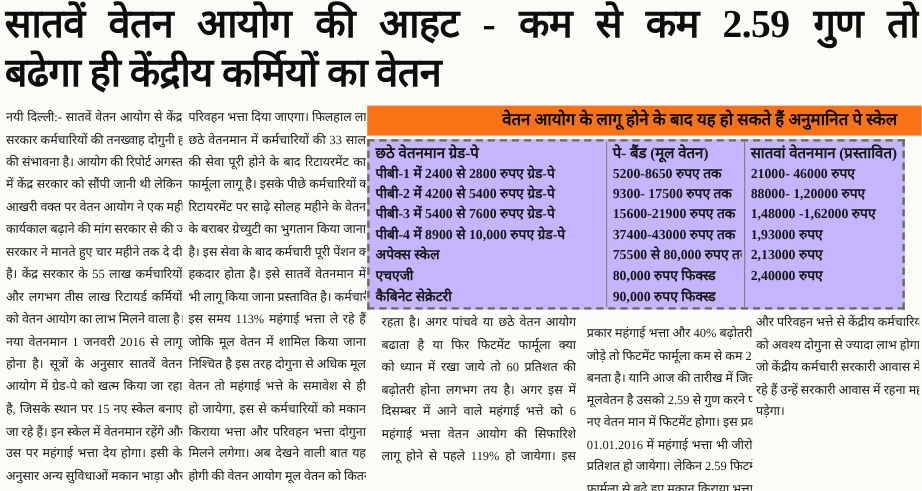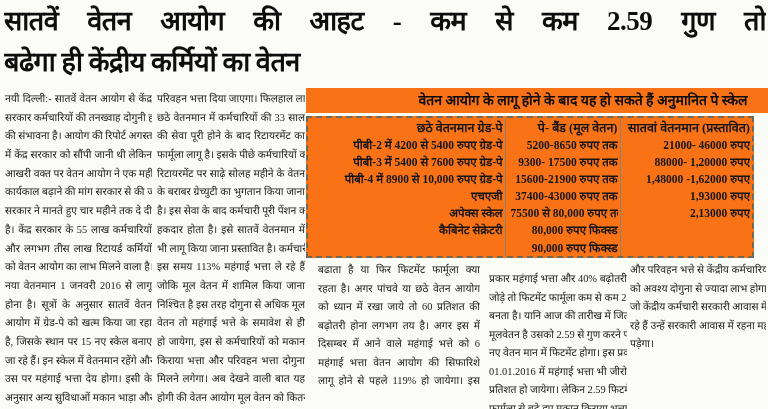--- a/index.html
+++ b/index.html
@@ -7,21 +7,21 @@
   body {
     background:#fbfbf8;
     font-family:"Liberation Serif","DejaVu Serif",serif;
     color:#161616;
     overflow:hidden;
   }
   .page { position:relative; width:768px; height:409px; background:#fbfbf8; }
 
   
   .headline { position:absolute; left:4px; top:1px; width:762px; font-weight:bold; color:#0d0d0d; }
-  .headline .hline { font-size:27px; line-height:41px; letter-spacing:-0.5px;
+  .headline .hline { font-size:33px; line-height:41px; letter-spacing:-0.5px;
     white-space:nowrap; overflow:hidden; }
   .headline .hline.first { text-align:justify; text-align-last:justify; }
 
   
   .newscol { position:absolute; font-size:10.4px; color:#1a1a1a; }
   .newscol .tl {
     height:18.7px; line-height:18.7px;
     white-space:nowrap; overflow:hidden;
     text-align:justify; text-align-last:justify; text-justify:inter-word;
   }
@@ -37,22 +37,22 @@
   .panel-title {
     position:absolute; left:306px; top:88px; width:554px; height:25px;
     background:#f97316; color:#0b0b0b;
     font-weight:bold; font-size:14px; line-height:25px; text-align:center;
     white-space:nowrap; overflow:hidden;
   }
 
   
   .paytable {
     position:absolute; left:306px; top:116px; width:448px; height:142px;
-    background:#f97316; border:2px dashed #6f6a55;
-    display:flex; overflow:hidden;text-align:right;
+    background:#c4b5fd; border:2px dashed #6f6a55;
+    display:flex; overflow:hidden;
   }
   .ptcol { padding:1px 2px 0 5px; border-right:1px solid #8a846c; overflow:hidden; }
   .ptcol:last-child { border-right:none; }
   .ptcol-1 { width:203px; }
   .ptcol-2 { width:118px; }
   .ptcol-3 { width:135px; }
   .pthead { font-weight:bold; font-size:12.5px; height:18px; line-height:18px; white-space:nowrap; }
   .ptrows .ptrow { font-weight:bold; font-size:11.5px; height:17.1px; line-height:17.1px; white-space:nowrap; overflow:hidden; }
 </style>
 </head>
@@ -104,25 +104,26 @@
       <div class="tl">मिलने लगेगा। अब देखने वाली बात यह</div>
       <div class="tl">होगी की वेतन आयोग मूल वेतन को कितना</div>
     </div>
 
   <div class="panel-title">वेतन आयोग के लागू होने के बाद यह हो सकते हैं अनुमानित पे स्केल</div>
 
   <div class="paytable">
     <div class="ptcol ptcol-1">
       <div class="pthead">छठे वेतनमान ग्रेड-पे</div>
       <div class="ptrows">
+          <div class="ptrow">पीबी-1 में 2400 से 2800 रुपए ग्रेड-पे</div>
           <div class="ptrow">पीबी-2 में 4200 से 5400 रुपए ग्रेड-पे</div>
           <div class="ptrow">पीबी-3 में 5400 से 7600 रुपए ग्रेड-पे</div>
           <div class="ptrow">पीबी-4 में 8900 से 10,000 रुपए ग्रेड-पे</div>
+          <div class="ptrow">अपेक्स स्केल</div>
           <div class="ptrow">एचएजी</div>
-          <div class="ptrow">अपेक्स स्केल</div>
           <div class="ptrow">कैबिनेट सेक्रेटरी</div>
         </div>
     </div>
     <div class="ptcol ptcol-2">
       <div class="pthead">पे- बैंड (मूल वेतन)</div>
       <div class="ptrows">
           <div class="ptrow">5200-8650 रुपए तक</div>
           <div class="ptrow">9300- 17500 रुपए तक</div>
           <div class="ptrow">15600-21900 रुपए तक</div>
           <div class="ptrow">37400-43000 रुपए तक</div>
@@ -132,27 +133,28 @@
         </div>
     </div>
     <div class="ptcol ptcol-3">
       <div class="pthead">सातवां वेतनमान (प्रस्तावित)</div>
       <div class="ptrows">
           <div class="ptrow">21000- 46000 रुपए</div>
           <div class="ptrow">88000- 1,20000 रुपए</div>
           <div class="ptrow">1,48000 -1,62000 रुपए</div>
           <div class="ptrow">1,93000 रुपए</div>
           <div class="ptrow">2,13000 रुपए</div>
+          <div class="ptrow">2,40000 रुपए</div>
         </div>
     </div>
   </div>
 
   <div id="col3" class="newscol">
+      <div class="tl">रहता है। अगर पांचवे या छठे वेतन आयोग</div>
       <div class="tl">बढाता है या फिर फिटमेंट फार्मूला क्या</div>
-      <div class="tl">रहता है। अगर पांचवे या छठे वेतन आयोग</div>
       <div class="tl">को ध्यान में रखा जाये तो 60 प्रतिशत की</div>
       <div class="tl">बढ़ोतरी होना लगभग तय है। अगर इस में</div>
       <div class="tl">दिसम्बर में आने वाले महंगाई भत्ते को 6</div>
       <div class="tl">महंगाई भत्ता वेतन आयोग की सिफारिशे</div>
       <div class="tl">लागू होने से पहले 119% हो जायेगा। इस</div>
     </div>
 
   <div id="col4" class="newscol">
       <div class="tl">प्रकार महंगाई भत्ता और 40% बढ़ोतरी</div>
       <div class="tl">जोड़े तो फिटमेंट फार्मूला कम से कम 2.59</div>

